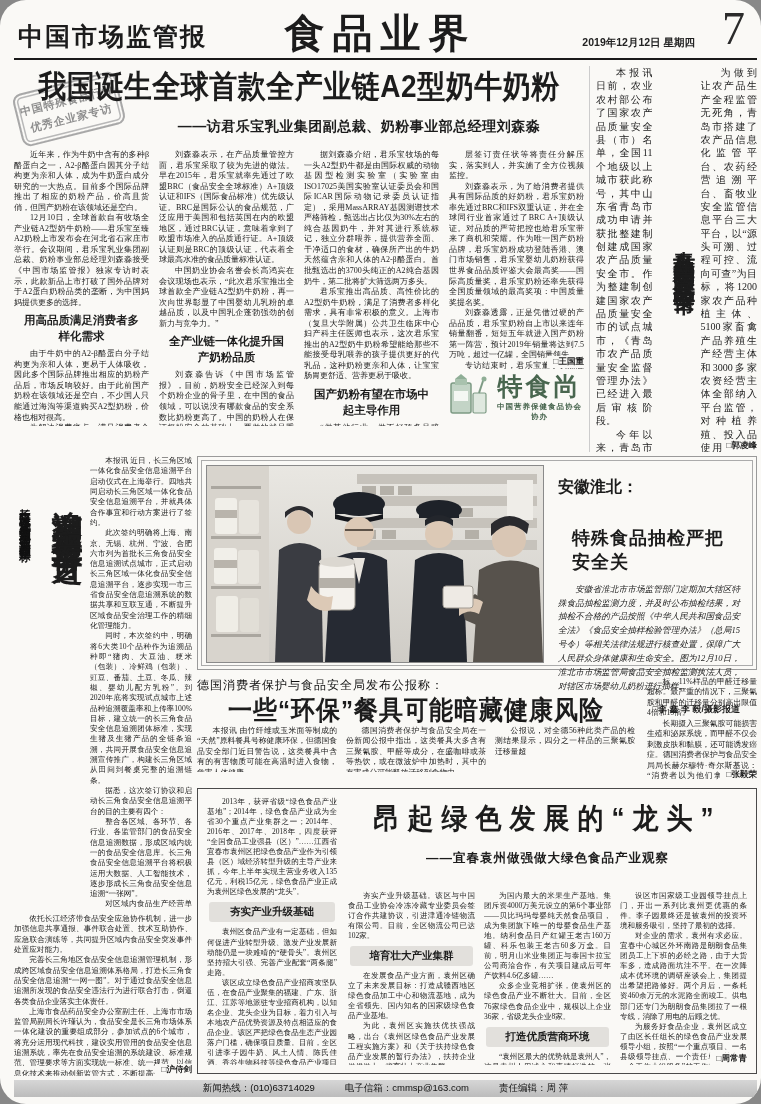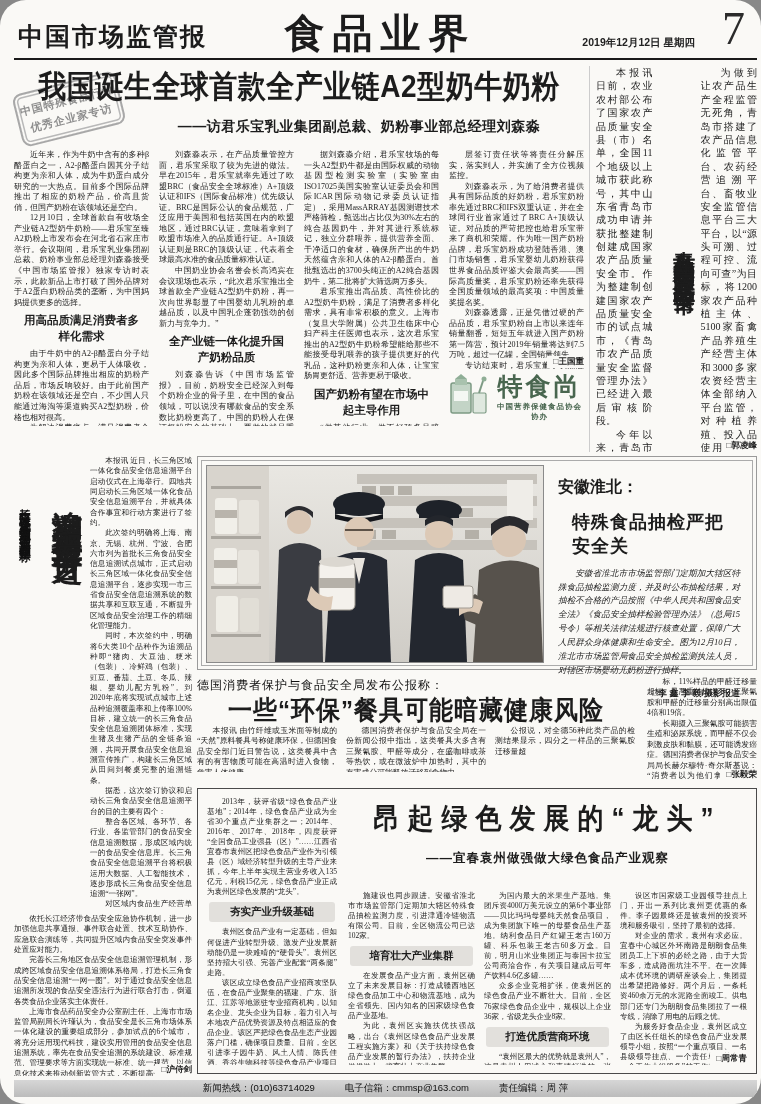--- a/index.html
+++ b/index.html
@@ -56,21 +56,21 @@
   .tr-bottom{margin-top:6px;height:162px;overflow:hidden;position:relative;}
   .tr-bottom .byline{position:absolute;right:0;bottom:0;background:#faf9f6;padding-left:6px;}
 
   
   .pbox{position:absolute;left:197px;top:456px;width:560px;height:214px;box-sizing:border-box;
         border:1px solid #9a9a9a;box-shadow:inset 0 0 0 3px #faf9f6, inset 0 0 0 4px #ababab;
         display:flex;padding:8px;gap:10px;}
   .photo{width:336px;height:196px;border:1px solid #8a8a8a;background:#dcdad6;flex:none;}
   .huaibei{flex:1;padding:2px 8px 0 4px;position:relative;}
   .hb-t1{font:900 16px "Liberation Sans","DejaVu Sans",sans-serif;margin-top:10px;}
-  .hb-t2{font:900 18px "Liberation Sans","DejaVu Sans",sans-serif;margin-top:12px;margin-left:14px;letter-spacing:1px;}
+  .hb-t2{font:900 18px "Liberation Sans","DejaVu Sans",sans-serif;margin-top:28px;margin-left:14px;letter-spacing:1px;}
   .hb-body{font-style:italic;font-size:8.6px;line-height:1.62;text-indent:2em;text-align:justify;color:#1d1d1d;}
   .hb-byline{text-align:right;font:700 9px "Liberation Sans","DejaVu Sans",sans-serif;margin-top:5px;}
 
   
   .german{position:absolute;left:197px;top:677px;width:560px;height:104px;display:flex;gap:12px;}
   .g-left{width:438px;flex:none;}
   .g-kicker{font:400 12px "Liberation Sans","DejaVu Sans",sans-serif;letter-spacing:1px;color:#111;}
   .g-head{font:900 24px "Liberation Sans","DejaVu Sans",sans-serif;text-align:center;letter-spacing:1px;margin:5px 0 7px;transform:scaleY(1.1);}
   .g-cols{display:flex;gap:9px;height:46px;overflow:hidden;}
   .g-col{flex:1;overflow:hidden;}
@@ -335,21 +335,21 @@
           <p class="para">该区成立绿色食品产业招商攻坚队伍，在食品产业聚集的福建、广东、浙江、江苏等地派驻专业招商机构，以知名企业、龙头企业为目标，着力引入与本地农产品优势资源及特点相适应的食品企业。该区严把绿色食品生态产业园落户门槛，确保项目质量。目前，全区引进李子园牛奶、风土人情、陈氏佳酒、香谷生物科技等绿色食品产业项目76个、签约资金135亿元。</p>
         </div>
     </div>
     <div class="yz-head-area">
       <div class="yz-head">昂起绿色发展的“龙头”</div>
       <div class="yz-sub">——宜春袁州做强做大绿色食品产业观察</div>
     </div>
     <div class="yz-cols">
       <div class="yz-col">
         <div>
-            <p class="para">施建设也同步跟进。安徽省淮北市市场监管部门定期加大辖区特殊食品抽检监测力度，引进津通冷链物流有限公司。目前，全区物流公司已达102家。</p>
+            <p class="para">夯实产业升级基础。该区与中国食品工业协会冷冻冷藏专业委员会签订合作共建协议，引进津通冷链物流有限公司。目前，全区物流公司已达102家。</p>
           </div>
         <div class="subhead2">培育壮大产业集群</div>
         <div>
             <p class="para">在发展食品产业方面，袁州区确立了未来发展目标：打造成赣西地区绿色食品加工中心和物流基地，成为全省领先、国内知名的国家级绿色食品产业基地。</p>
             <p class="para">为此，袁州区实施扶优扶强战略，出台《袁州区绿色食品产业发展工程实施方案》和《关于扶持绿色食品产业发展的暂行办法》，扶持企业做优做大，培育壮大产业集群。</p>
           </div>
       </div>
       <div class="yz-col">
         <div>
             <p class="para">为国内最大的米果生产基地。集团斥资4000万美元设立的第6个事业部——贝比玛玛母婴纯天然食品项目，成为集团旗下唯一的母婴食品生产基地。纳利食品日产红罐王老吉160万罐、科乐包装王老吉60多万盒。目前，明月山米业集团正与泰国卡拉宝公司商洽合作，有关项目建成后可年产饮料4.6亿多罐……</p>

